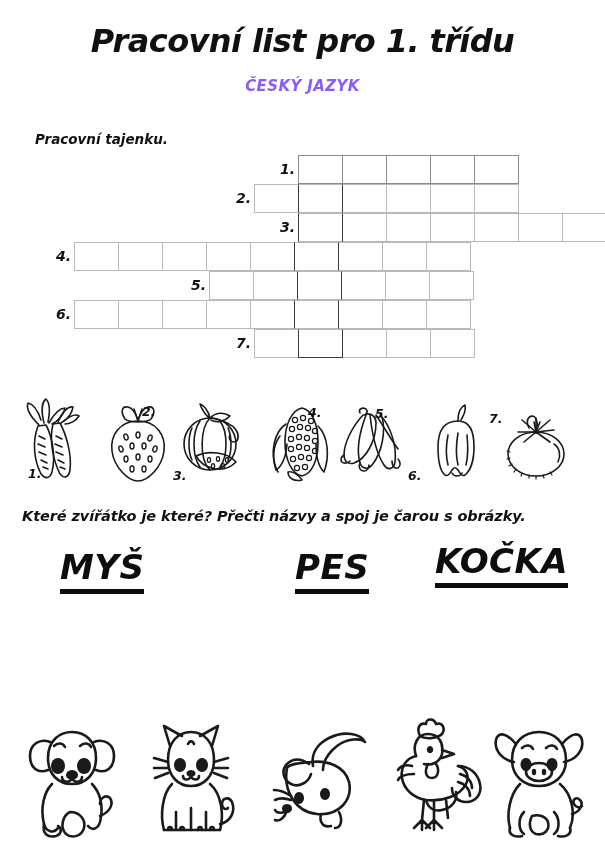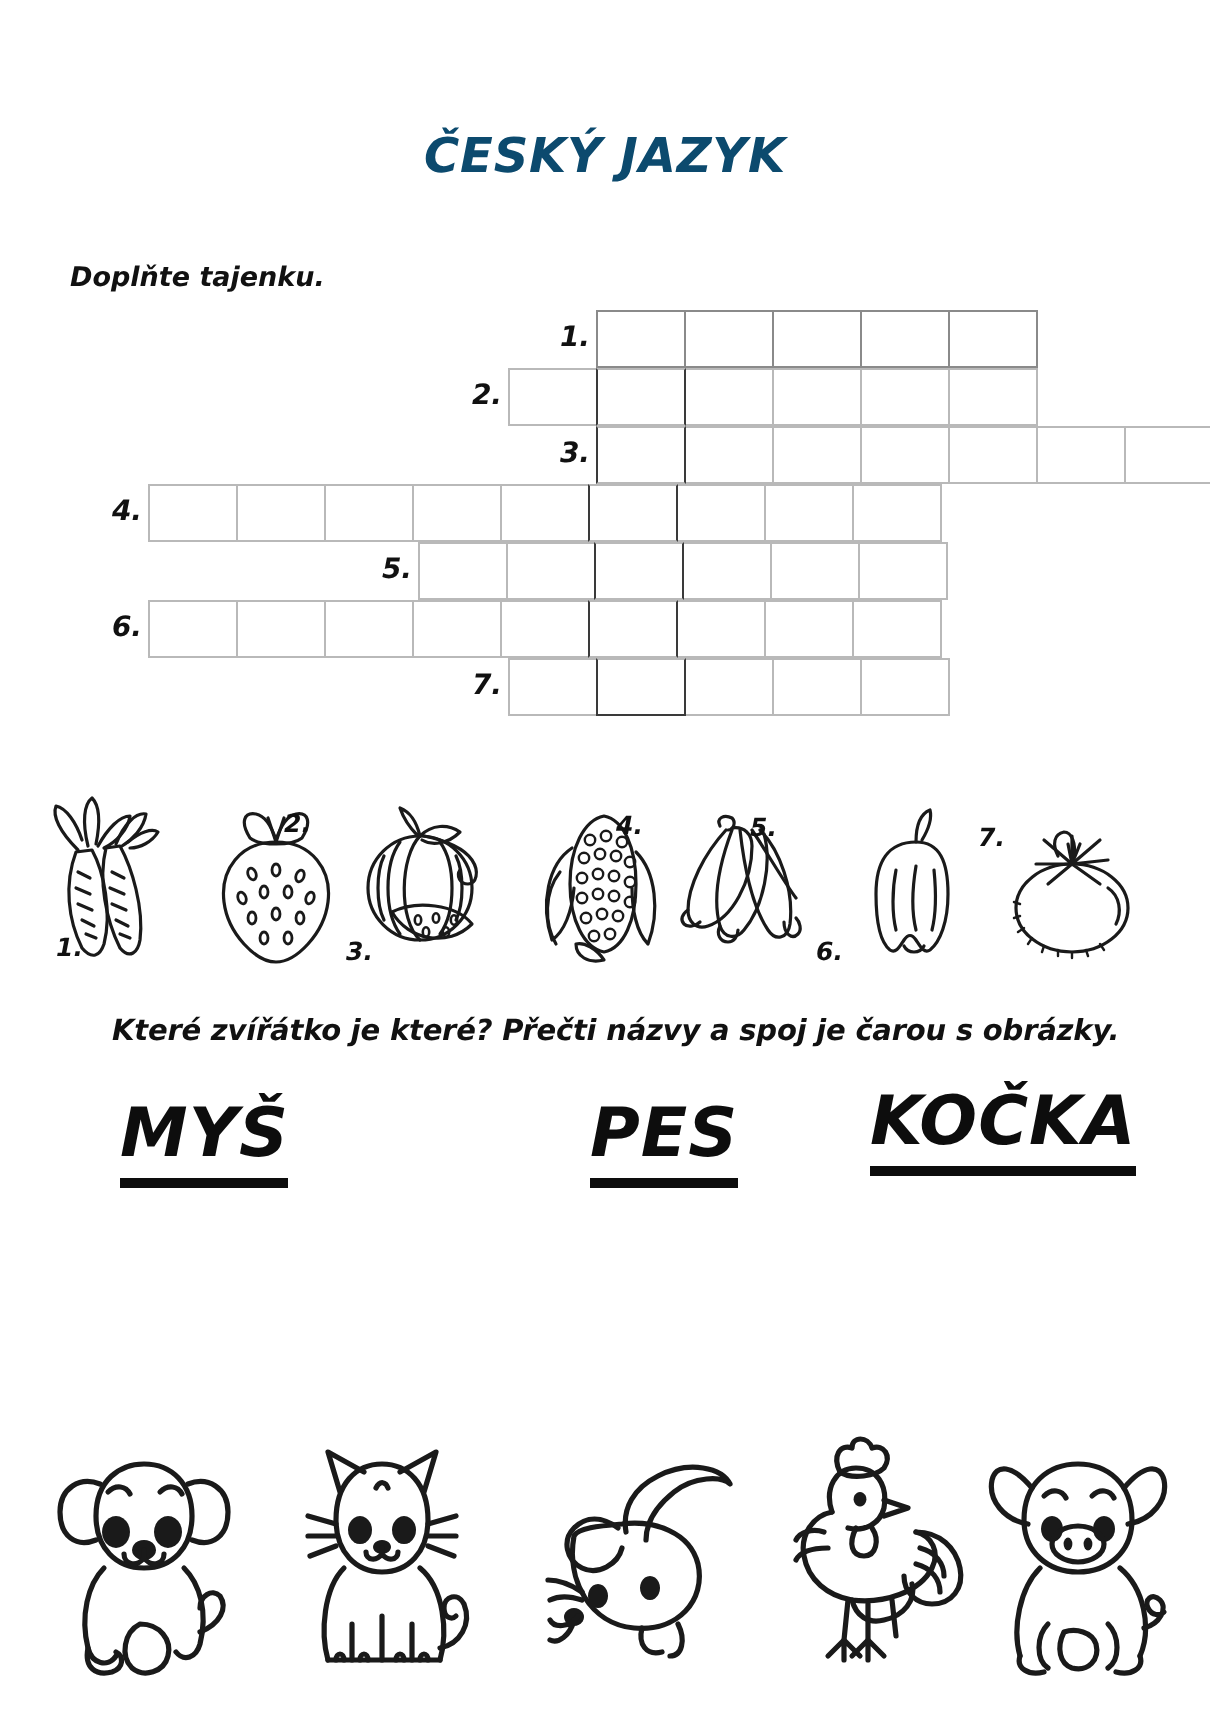--- a/index.html
+++ b/index.html
@@ -31,36 +31,36 @@
     font-weight: 700;
     font-style: italic;
     font-size: 32px;
     letter-spacing: -0.6px;
     color: #111111;
     white-space: nowrap;
   }
   .subtitle {
     position: absolute;
     left: 0; right: 0;
-    top: 64px;
+    top: 77px;
     text-align: center;
     font-weight: 700;
     font-style: italic;
-    font-size: 24px;
+    font-size: 15px;
     letter-spacing: 0.4px;
-    color: #0c4a6e;
+    color: #8b5cf6;
   }
   .instruction {
     position: absolute;
     font-weight: 700;
     font-style: italic;
     color: #111111;
   }
   #instr-1 { left: 35px; top: 131px; font-size: 13.5px; }
-  #instr-2 { left: 22px; top: 508px; font-size: 14.5px; letter-spacing: -0.1px; margin-left: 34px; }
+  #instr-2 { left: 22px; top: 508px; font-size: 14.5px; letter-spacing: -0.1px; }
 
   
   .crossword {
     position: absolute;
     left: 0; top: 155px;
     width: 605px;
     height: 225px;
   }
   .cw-row {
     position: absolute;
@@ -151,23 +151,24 @@
     width: 118px;
     height: 132px;
   }
   .animal svg { display: block; width: 100%; height: 100%; }
 </style>
 </head>
 <body>
 
 <div class="sheet">
 
+  <div class="title">Pracovní list pro 1. třídu</div>
   <div class="subtitle">ČESKÝ JAZYK</div>
 
-  <div class="instruction" id="instr-1">Doplňte tajenku.</div>
+  <div class="instruction" id="instr-1">Pracovní tajenku.</div>
 
   <div class="crossword" id="crossword">
       <div class="cw-num" style="left: 273px; top: 0px;">1.</div>
       <div class="cw-row r1" style="left: 299px; top: 0px;">
         <div class="cw-cell key key-top"></div>
         <div class="cw-cell"></div>
         <div class="cw-cell"></div>
         <div class="cw-cell"></div>
         <div class="cw-cell"></div>
       </div>

